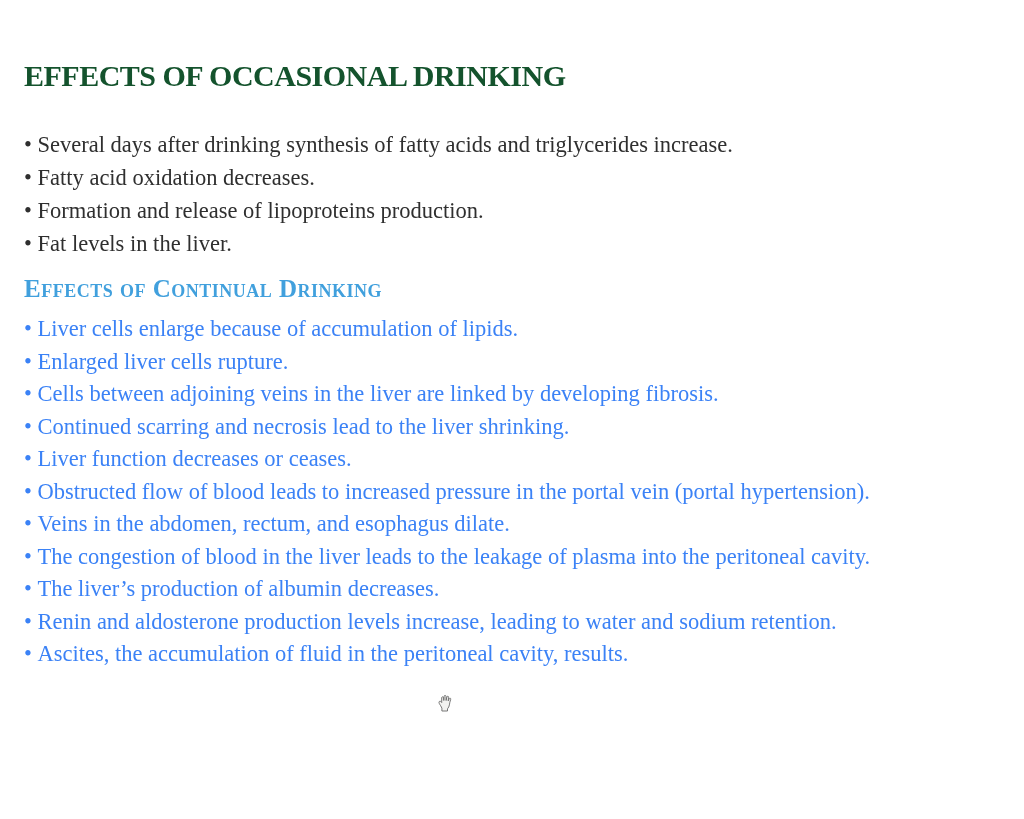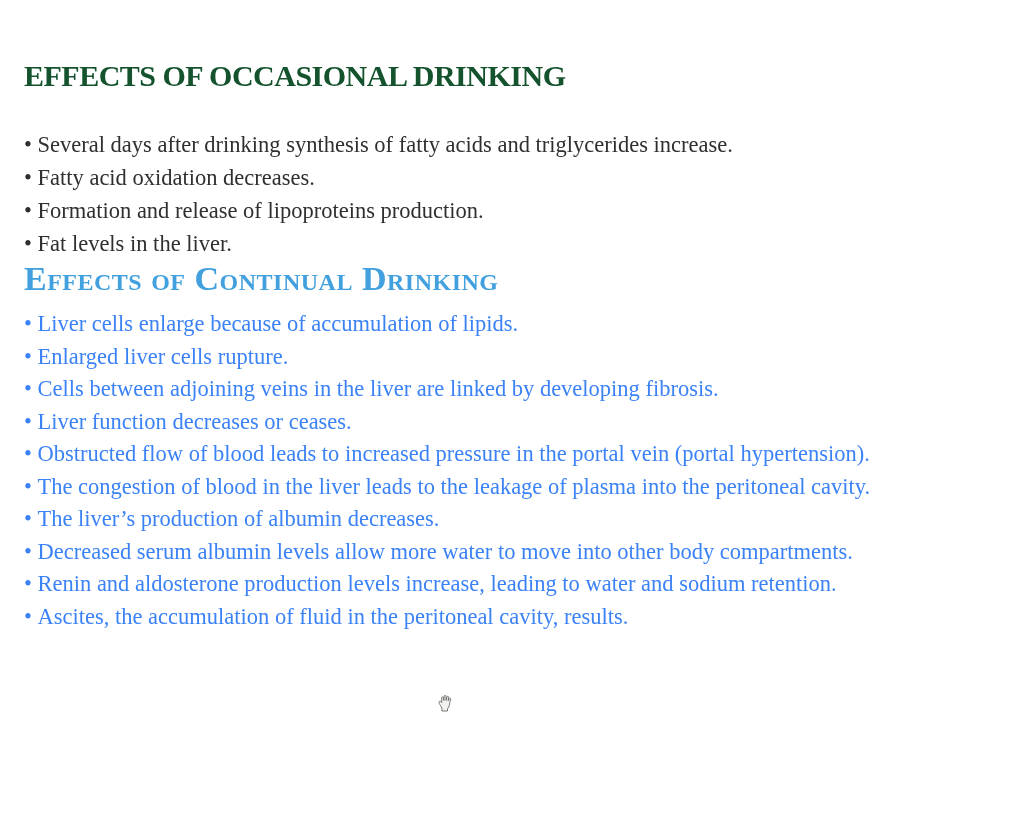--- a/index.html
+++ b/index.html
@@ -22,21 +22,22 @@
   .section { margin-left: 24px; margin-right: 8px; }
   .heading {
     font-weight: 700;
   }
   .heading-occasional {
     margin-top: 59px;
     font-size: 30px;
     letter-spacing: -0.5px;
   }
   .heading-continual {
-    font-size: 34px;
+    margin-top: 15px;
+    font-size: 25px;
     font-variant: small-caps;
     letter-spacing: 0.5px;
   }
   ul.bullets {
     list-style: none;
     margin-top: 10px;
   }
   .bullets li.bullet-item {
     font-size: 22.5px;
     line-height: 33px;
@@ -69,25 +70,26 @@
         <li class="bullet-item">Fat levels in the liver.</li>
       </ul>
   </section>
 
   <section class="section">
     <h2 class="heading heading-continual" style="color: rgb(65, 160, 221);">Effects of Continual Drinking</h2>
     <ul class="bullets bullets-continual" style="color: #3b82f6;">
         <li class="bullet-item">Liver cells enlarge because of accumulation of lipids.</li>
         <li class="bullet-item">Enlarged liver cells rupture.</li>
         <li class="bullet-item">Cells between adjoining veins in the liver are linked by developing fibrosis.</li>
+        <li class="bullet-item">Continued scarring and necrosis lead to the liver shrinking.</li>
         <li class="bullet-item">Liver function decreases or ceases.</li>
         <li class="bullet-item">Obstructed flow of blood leads to increased pressure in the portal vein (portal hypertension).</li>
+        <li class="bullet-item">Veins in the abdomen, rectum, and esophagus dilate.</li>
         <li class="bullet-item">The congestion of blood in the liver leads to the leakage of plasma into the peritoneal cavity.</li>
         <li class="bullet-item">The liver’s production of albumin decreases.</li>
-        <li class="bullet-item">Decreased serum albumin levels allow more water to move into other body compartments.</li>
         <li class="bullet-item">Renin and aldosterone production levels increase, leading to water and sodium retention.</li>
         <li class="bullet-item">Ascites, the accumulation of fluid in the peritoneal cavity, results.</li>
       </ul>
   </section>
 
   <div class="cursor">
     <svg viewBox="0 0 20 22" xmlns="http://www.w3.org/2000/svg">
       <path d="M4.6 14.2 C3.5 12.6 2.4 10.8 3.3 10 C4.1 9.3 5.1 10 5.7 11 L5.7 6.2 C5.7 5 7.5 5 7.6 6.2 L7.8 9 L8.1 4.8 C8.2 3.6 9.9 3.6 10 4.8 L10.1 9 L10.9 5.4 C11.2 4.3 12.7 4.6 12.6 5.8 L12.2 9.4 L13.2 7.2 C13.7 6.1 15.1 6.7 14.7 7.9 C14 10 13.6 11.5 13.4 13.4 C13.2 15 12.5 16.1 11.5 17.3 L11.5 19.5 L5.9 19.5 L5.9 16.6 C5.5 15.8 5.1 15 4.6 14.2 Z" fill="#f2f2f0" stroke="#6a6a6a" stroke-width="0.9" stroke-linejoin="round"></path>
     </svg>
   </div>

